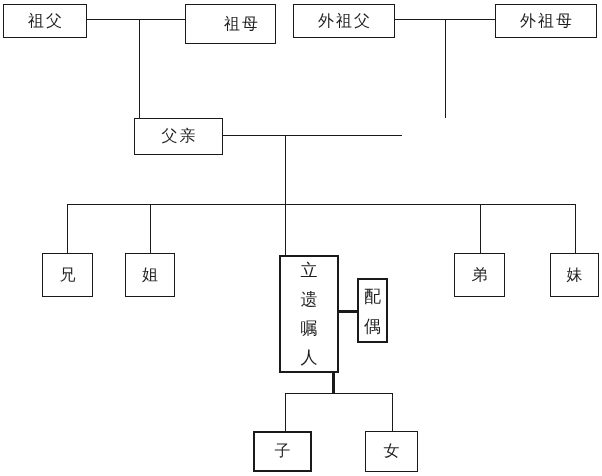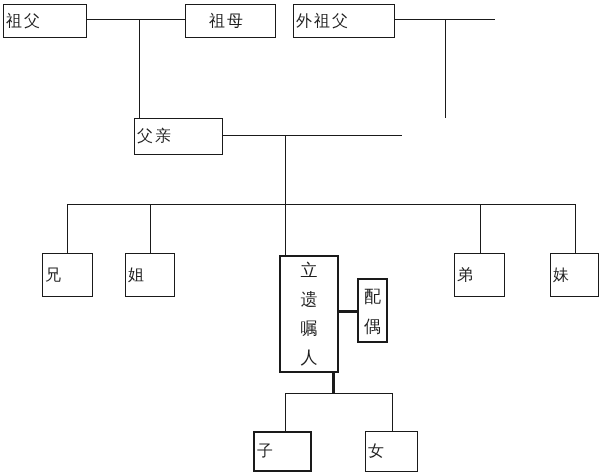--- a/index.html
+++ b/index.html
@@ -16,21 +16,21 @@
     color: #1f1f1f;
     overflow: hidden;
   }
   .node {
     position: absolute;
     box-sizing: border-box;
     border: 1px solid #1a1a1a;
     background: #ffffff;
     display: flex;
     align-items: center;
-    justify-content: flex-start;
+    justify-content: center;
     font-size: 16px;
     letter-spacing: 2px;
     text-indent: 2px; 
     white-space: nowrap;
   }
   .node.bold2 { border-width: 2px; }
   .node.vert {
     letter-spacing: 0;
     text-indent: 0;
     white-space: normal;
@@ -76,25 +76,28 @@
   <div class="hline thick" style="left:310px; top:310px; width:47px;"></div>
   <div class="vline thick" style="left:332px; top:310px; height:84px;"></div>
 
   <div class="hline" style="left:285px; top:393px; width:108px;"></div>
   <div class="vline" style="left:285px; top:393px; height:38px;"></div>
   <div class="vline" style="left:392px; top:393px; height:38px;"></div>
 
   <div class="node" style="left:3px;   top:4px;   width:84px;  height:34px;">
     <span>祖父</span>
   </div>
-  <div class="node" style="left:185px; top:4px;   width:91px;  height:34px;padding-left:21px;">
+  <div class="node" style="left:185px; top:4px;   width:91px;  height:40px;padding-left:21px;">
     <span>祖母</span>
   </div>
   <div class="node" style="left:293px; top:4px;   width:102px; height:34px;">
     <span>外祖父</span>
+  </div>
+  <div class="node" style="left:495px; top:4px;   width:102px; height:34px;">
+    <span>外祖母</span>
   </div>
 
   <div class="node" style="left:94px;  top:118px; width:89px;  height:37px;margin-left:40px;">
     <span>父亲</span>
   </div>
 
   <div class="node" style="left:42px;  top:253px; width:51px;  height:44px;">
     <span>兄</span>
   </div>
   <div class="node" style="left:125px; top:253px; width:50px;  height:44px;">

